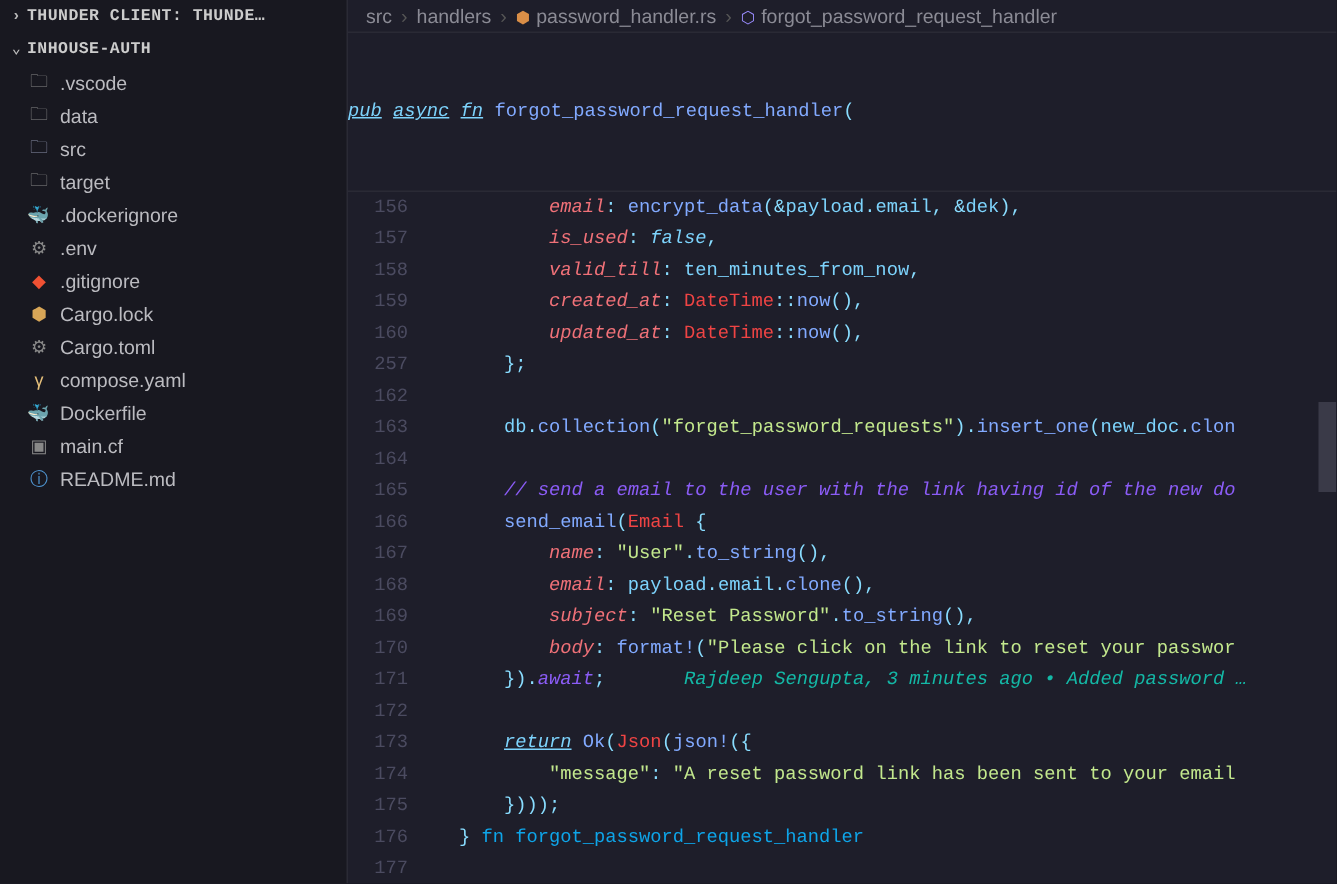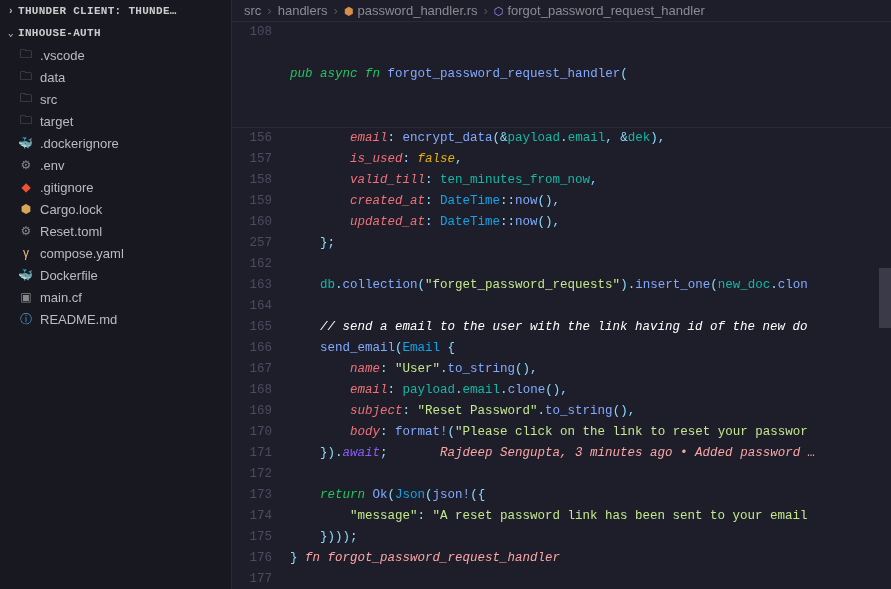--- a/index.html
+++ b/index.html
@@ -97,45 +97,46 @@
   }
   .code-area {
     flex: 1;
     overflow: hidden;
   }
   .code-body {
     display: flex;
     flex: 1;
     overflow: hidden;
     position: relative;
+    gap: 16px;
   }
   .code-lines {
     font-family: Menlo, Monaco, 'Courier New', monospace;
     font-size: 12.5px;
     line-height: 21px;
     white-space: pre;
     color: #cfd0e0;
     font-weight: 500;
   }
   .ln { height: 21px; }
   
-  .kw  { color: #22c55e; font-style: italic; } 
-  .kw2 { color: #eab308; font-style: italic; } 
+  .kw  { color: #7dd3fc; font-style: italic; text-decoration: underline; } 
+  .kw2 { color: #7dd3fc; font-style: italic; } 
   .fn  { color: #82aaff; }      
   .fnc { color: #82aaff; text-align: right; }      
-  .ty  { color: #0ea5e9; }     
+  .ty  { color: #ef4444; }     
   .fld { color: #f07178; font-style: italic;}  
-  .var { color: #14b8a6; }     
+  .var { color: #7dd3fc; }     
   .op  { color: #89ddff; }     
   .str { color: #c3e88d; }     
-  .cmt { color: #ffffff; font-style: italic;}
+  .cmt { color: #8b5cf6; font-style: italic;}
   .mac { color: #82aaff; margin-top: 44px; }
   .await { color: #8b5cf6; font-style: italic;}
-  .blame { color: #fca5a5; font-style: italic; font-weight: normal; }
-  .dim-inlay { color: #fca5a5; font-style: italic; }
+  .blame { color: #14b8a6; font-style: italic; font-weight: normal; }
+  .dim-inlay { color: #0ea5e9; }
   .scrollbar {
     position:absolute; right:0; top:0; bottom:0; width:12px; background:#1e1e2a;
   }
   .scrollthumb {
     position:absolute; right:0; top:140px; width:12px; height:60px; background:#3a3a48;
   }
 </style>
 </head>
 <body>
 
@@ -176,21 +177,21 @@
       <div class="tree-item">
         <span class="icon icon-git">◆</span>
         <span>.gitignore</span>
       </div>
       <div class="tree-item">
         <span class="icon icon-cargo">⬢</span>
         <span>Cargo.lock</span>
       </div>
       <div class="tree-item">
         <span class="icon icon-cog">⚙</span>
-        <span>Reset.toml</span>
+        <span>Cargo.toml</span>
       </div>
       <div class="tree-item">
         <span class="icon icon-compose">γ</span>
         <span>compose.yaml</span>
       </div>
       <div class="tree-item">
         <span class="icon icon-docker">🐳</span>
         <span>Dockerfile</span>
       </div>
       <div class="tree-item">
@@ -209,23 +210,20 @@
     <span>src</span>
     <span class="sep">›</span>
     <span>handlers</span>
     <span class="sep">›</span>
     <span class="bc-rust">password_handler.rs</span>
     <span class="sep">›</span>
     <span class="bc-fn">forgot_password_request_handler</span>
   </div>
 
   <div class="sticky">
-    <div class="gutter">
-        <div class="ln">108</div>
-      </div>
     <div class="code-area code-lines">
       <div class="ln"><span class="kw">pub</span> <span class="kw">async</span> <span class="kw">fn</span> <span class="fn">forgot_password_request_handler</span><span class="op">(</span></div>
     </div>
   </div>
 
   <div class="code-body">
     <div class="gutter" id="gutter-main">
         <div class="ln">156</div>
         <div class="ln">157</div>
         <div class="ln">158</div>

